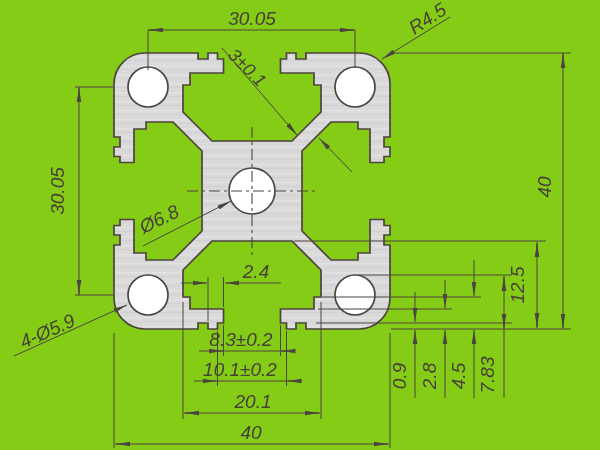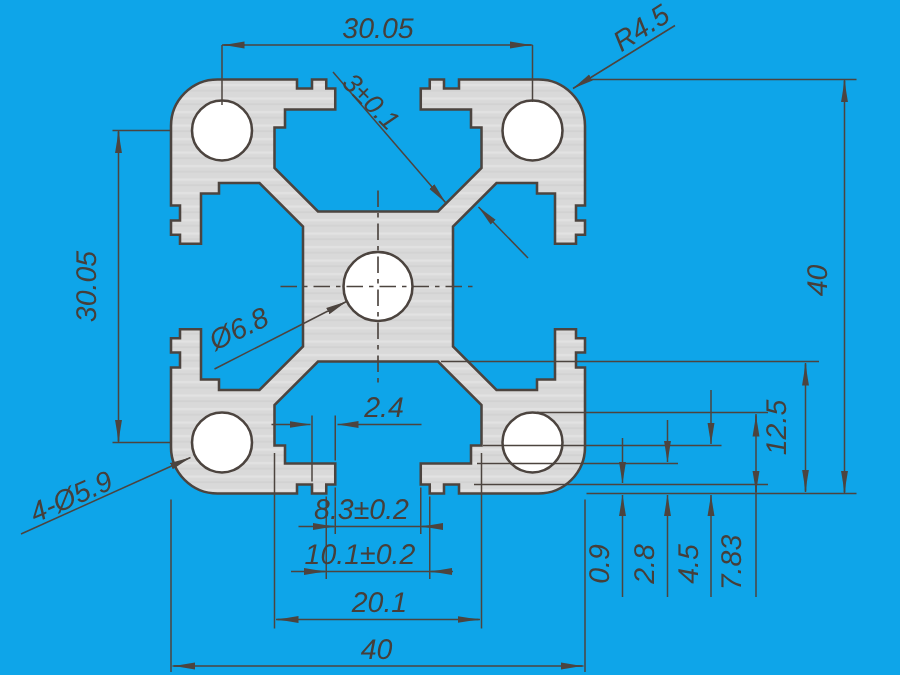--- a/index.html
+++ b/index.html
@@ -1,16 +1,16 @@
 <!DOCTYPE html>
 <html><head>
 <meta charset="utf-8">
 <style>
   html,body{margin:0;padding:0;background:#ffffff;width:600px;height:450px;overflow:hidden;}
-  .stage{position:relative;width:600px;height:450px;background:#0ea5e9;}
+  .stage{position:relative;width:600px;height:450px;background:#84cc16;}
   svg{display:block;}
   .dim-text{font:italic 19px "Liberation Sans", sans-serif;fill:#463f3a;}
   .dim-text-sm{font:italic 18px "Liberation Sans", sans-serif;fill:#463f3a;}
 </style>
 </head>
 <body>
 
 <div class="stage">
 <svg width="600" height="450" viewBox="0 0 600 450">
   <defs>

